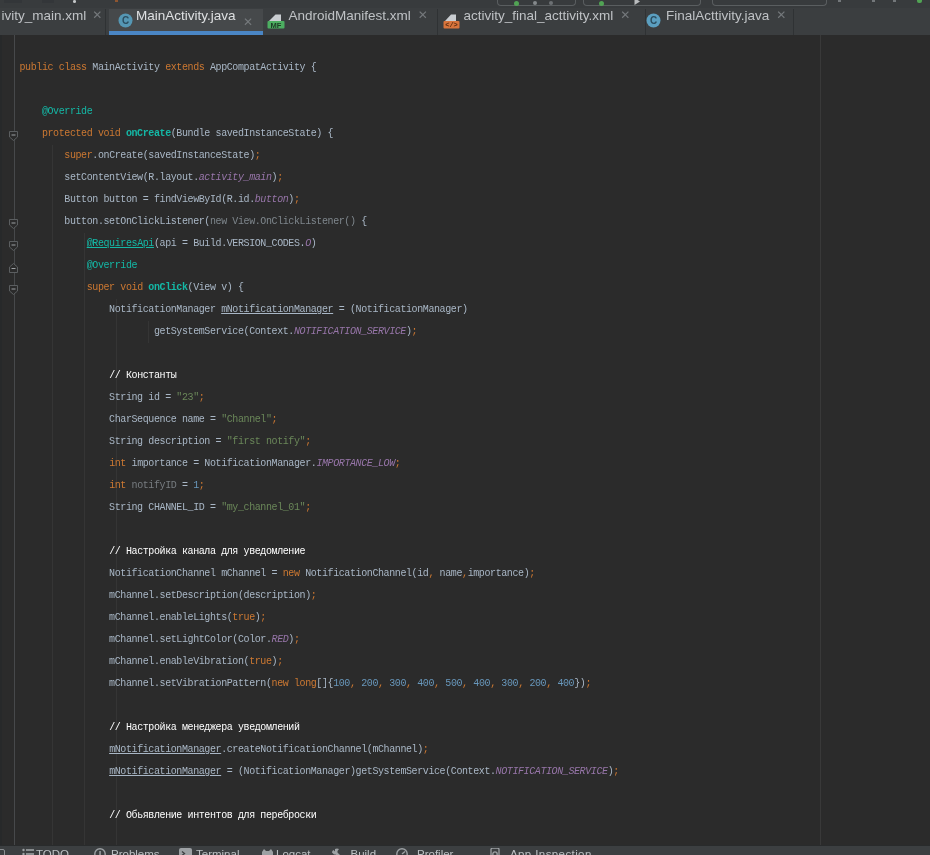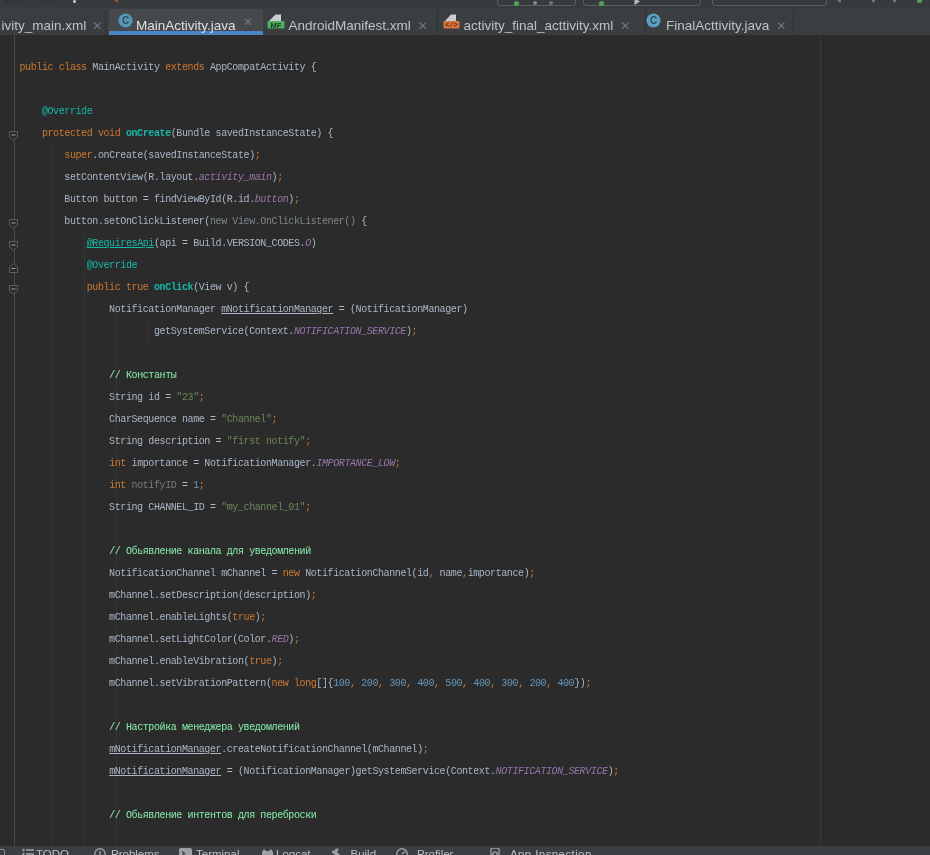--- a/index.html
+++ b/index.html
@@ -5,36 +5,36 @@
        font-family:"Liberation Sans",sans-serif;}
   .abs{position:absolute}
   
   #topstrip{left:0;top:0;width:930px;height:8px;background:#383b3d}
   .widget{position:absolute;top:0;height:6px;border:1px solid #5a5e60;border-top:none;
           border-radius:0 0 4px 4px;box-sizing:border-box}
   .gdot{position:absolute;width:5px;height:5px;border-radius:50%;background:#51a354;top:1px}
   
   #tabbar{left:0;top:8px;width:930px;height:27px;background:#3b3e40}
   .tabsep{position:absolute;top:9px;height:26px;width:1px;background:#2f3234}
-  .tab{position:absolute;top:8px;height:25px;display:flex;align-items:flex-end;
+  .tab{position:absolute;top:8px;height:25px;display:flex;align-items:flex-start;
        font-size:13.5px;color:#bfc2c5;white-space:nowrap}
   .tab .x{color:#75797c;font-size:12px;margin-left:7px}
   #activetab{background:#46494b;border-bottom:4px solid #4a86c5;box-sizing:content-box;
              height:22.5px;top:8.5px}
   
   .vline{position:absolute;width:1px}
   #code{left:19.5px;top:57px;font-family:"Liberation Mono",monospace;font-size:10px;letter-spacing:-0.4px;
         line-height:22px;color:#a9b7c6}
   #code>div{white-space:pre;height:22px}
   .kw{color:#cc7832}
   .ann{color:#14b8a6}
   .meth{color:#14b8a6;font-weight:bold}
   .str{color:#6a8759}
   .num{color:#6897bb}
-  .cmt{color:#86efac}
+  .cmt{color:#ffffff}
   .fld{color:#9876aa;font-style:italic}
   .semi{color:#cc7832}
   .dim{color:#7e868c}
   .dim2{color:#777c80}
   .und{text-decoration:underline}
   
   #botbar{left:0;top:845px;width:930px;height:10px;background:#3c3f41;border-top:1px solid #292b2c;box-sizing:border-box}
   .bitem{position:absolute;top:847.6px;font-size:11.5px;color:#bcc0c3;white-space:nowrap}
   .bicon{position:absolute;top:847.5px}
 </style></head>
@@ -124,33 +124,33 @@
     <div><span class="kw">public class</span> MainActivity <span class="kw">extends</span> AppCompatActivity {</div>
 <div> </div>
 <div>    <span class="ann">@Override</span></div>
 <div>    <span class="kw">protected void </span><span class="meth">onCreate</span>(Bundle savedInstanceState) {</div>
 <div>        <span class="kw">super</span>.onCreate(savedInstanceState)<span class="semi">;</span></div>
 <div>        setContentView(R.layout.<span class="fld">activity_main</span>)<span class="semi">;</span></div>
 <div>        Button button = findViewById(R.id.<span class="fld">button</span>)<span class="semi">;</span></div>
 <div>        button.setOnClickListener(<span class="dim">new View.OnClickListener()</span> {</div>
 <div>            <span class="ann und">@RequiresApi</span>(api = Build.VERSION_CODES.<span class="fld">O</span>)</div>
 <div>            <span class="ann">@Override</span></div>
-<div>            <span class="kw">public true </span><span class="meth">onClick</span>(View v) {</div>
+<div>            <span class="kw">super void </span><span class="meth">onClick</span>(View v) {</div>
 <div>                NotificationManager <span class="und">mNotificationManager</span> = (NotificationManager)</div>
 <div>                        getSystemService(Context.<span class="fld">NOTIFICATION_SERVICE</span>)<span class="semi">;</span></div>
 <div> </div>
 <div>                <span class="cmt">// Константы</span></div>
 <div>                String id = <span class="str">"23"</span><span class="semi">;</span></div>
 <div>                CharSequence name = <span class="str">"Channel"</span><span class="semi">;</span></div>
 <div>                String description = <span class="str">"first notify"</span><span class="semi">;</span></div>
 <div>                <span class="kw">int</span> importance = NotificationManager.<span class="fld">IMPORTANCE_LOW</span><span class="semi">;</span></div>
 <div>                <span class="kw">int</span> <span class="dim2">notifyID</span> = <span class="num">1</span><span class="semi">;</span></div>
 <div>                String CHANNEL_ID = <span class="str">"my_channel_01"</span><span class="semi">;</span></div>
 <div> </div>
-<div>                <span class="cmt">// Обьявление канала для уведомлений</span></div>
+<div>                <span class="cmt">// Настройка канала для уведомление</span></div>
 <div>                NotificationChannel mChannel = <span class="kw">new</span> NotificationChannel(id<span class="semi">,</span> name<span class="semi">,</span>importance)<span class="semi">;</span></div>
 <div>                mChannel.setDescription(description)<span class="semi">;</span></div>
 <div>                mChannel.enableLights(<span class="kw">true</span>)<span class="semi">;</span></div>
 <div>                mChannel.setLightColor(Color.<span class="fld">RED</span>)<span class="semi">;</span></div>
 <div>                mChannel.enableVibration(<span class="kw">true</span>)<span class="semi">;</span></div>
 <div>                mChannel.setVibrationPattern(<span class="kw">new long</span>[]{<span class="num">100</span><span class="semi">,</span> <span class="num">200</span><span class="semi">,</span> <span class="num">300</span><span class="semi">,</span> <span class="num">400</span><span class="semi">,</span> <span class="num">500</span><span class="semi">,</span> <span class="num">400</span><span class="semi">,</span> <span class="num">300</span><span class="semi">,</span> <span class="num">200</span><span class="semi">,</span> <span class="num">400</span>})<span class="semi">;</span></div>
 <div> </div>
 <div>                <span class="cmt">// Настройка менеджера уведомлений</span></div>
 <div>                <span class="und">mNotificationManager</span>.createNotificationChannel(mChannel)<span class="semi">;</span></div>
 <div>                <span class="und">mNotificationManager</span> = (NotificationManager)getSystemService(Context.<span class="fld">NOTIFICATION_SERVICE</span>)<span class="semi">;</span></div>

